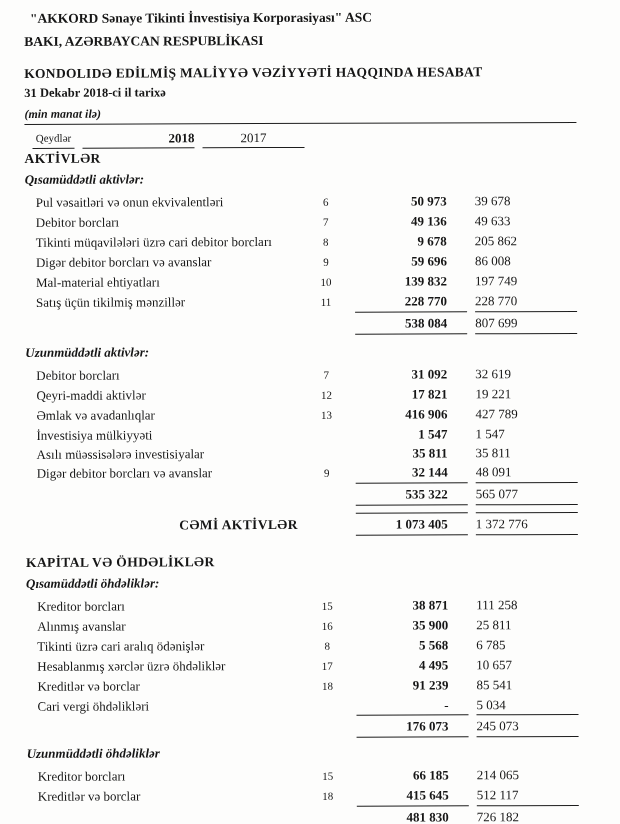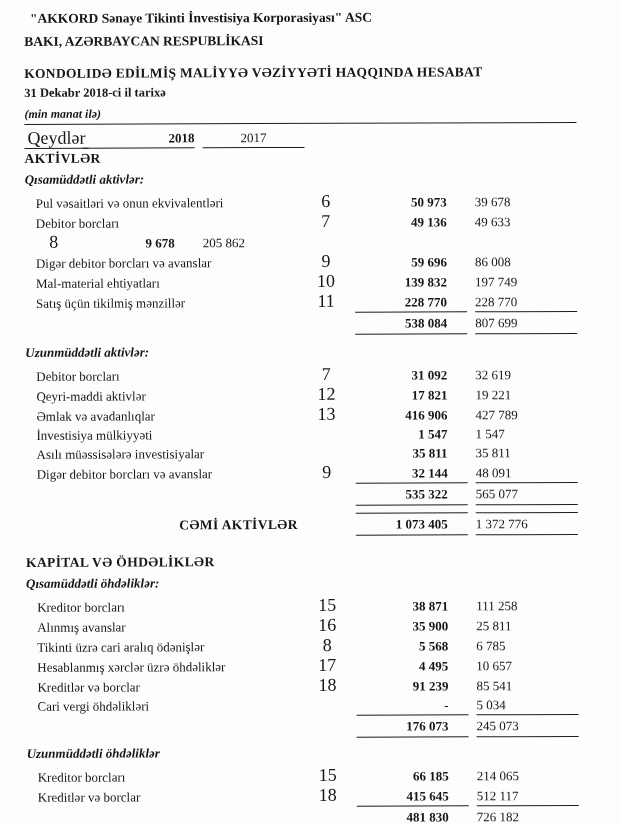--- a/index.html
+++ b/index.html
@@ -25,21 +25,21 @@
 
   .colhead { display:flex; margin-top:5px; font-size:13px; line-height:17px; }
   .colhead .lbl { border:none; }
   .h-note .uline { display:inline-block; border-bottom:1px solid #1d1d1d; padding:0 3px 1px; }
   .h-val { border-bottom:1px solid #1d1d1d; text-align:center; padding-bottom:1px; }
   .colhead .v1 { font-weight:bold; padding-right:0; }
   .colhead .v2 { font-weight:normal; padding-right:0; }
 
   .row { display:flex; align-items:baseline; line-height:19px; font-size:13px; }
   .row .lbl { flex:1; white-space:nowrap; }
-  .note { width:58px; flex:none; text-align:center; font-size:18px; }
+  .note { width:58px; flex:none; text-align:center; font-size:11px; }
   .v1 { width:112px; flex:none; text-align:right; padding-right:20px; font-weight:bold; }
   .v2 { width:102px; flex:none; margin-left:8px; padding-right:14px; }
 
   .section .lbl { font-weight:bold; font-size:13.5px; letter-spacing:.4px; }
   .subsection .lbl { font-weight:bold; font-style:italic; }
   .item .lbl { padding-left:11px; }
   .subtotal, .total { line-height:21px; }
   .subtotal .v1, .subtotal .v2,
   .total .v1, .total .v2 {
     border-top:1px solid #1d1d1d;
@@ -89,20 +89,21 @@
         <span class="v1">50 973</span>
         <span class="v2">39 678</span>
       </div>
       <div class="row item">
         <span class="lbl">Debitor borcları</span>
         <span class="note">7</span>
         <span class="v1">49 136</span>
         <span class="v2">49 633</span>
       </div>
       <div class="row item">
+        <span class="lbl">Tikinti müqavilələri üzrə cari debitor borcları</span>
         <span class="note">8</span>
         <span class="v1">9 678</span>
         <span class="v2">205 862</span>
       </div>
       <div class="row item">
         <span class="lbl">Digər debitor borcları və avanslar</span>
         <span class="note">9</span>
         <span class="v1">59 696</span>
         <span class="v2">86 008</span>
       </div>

